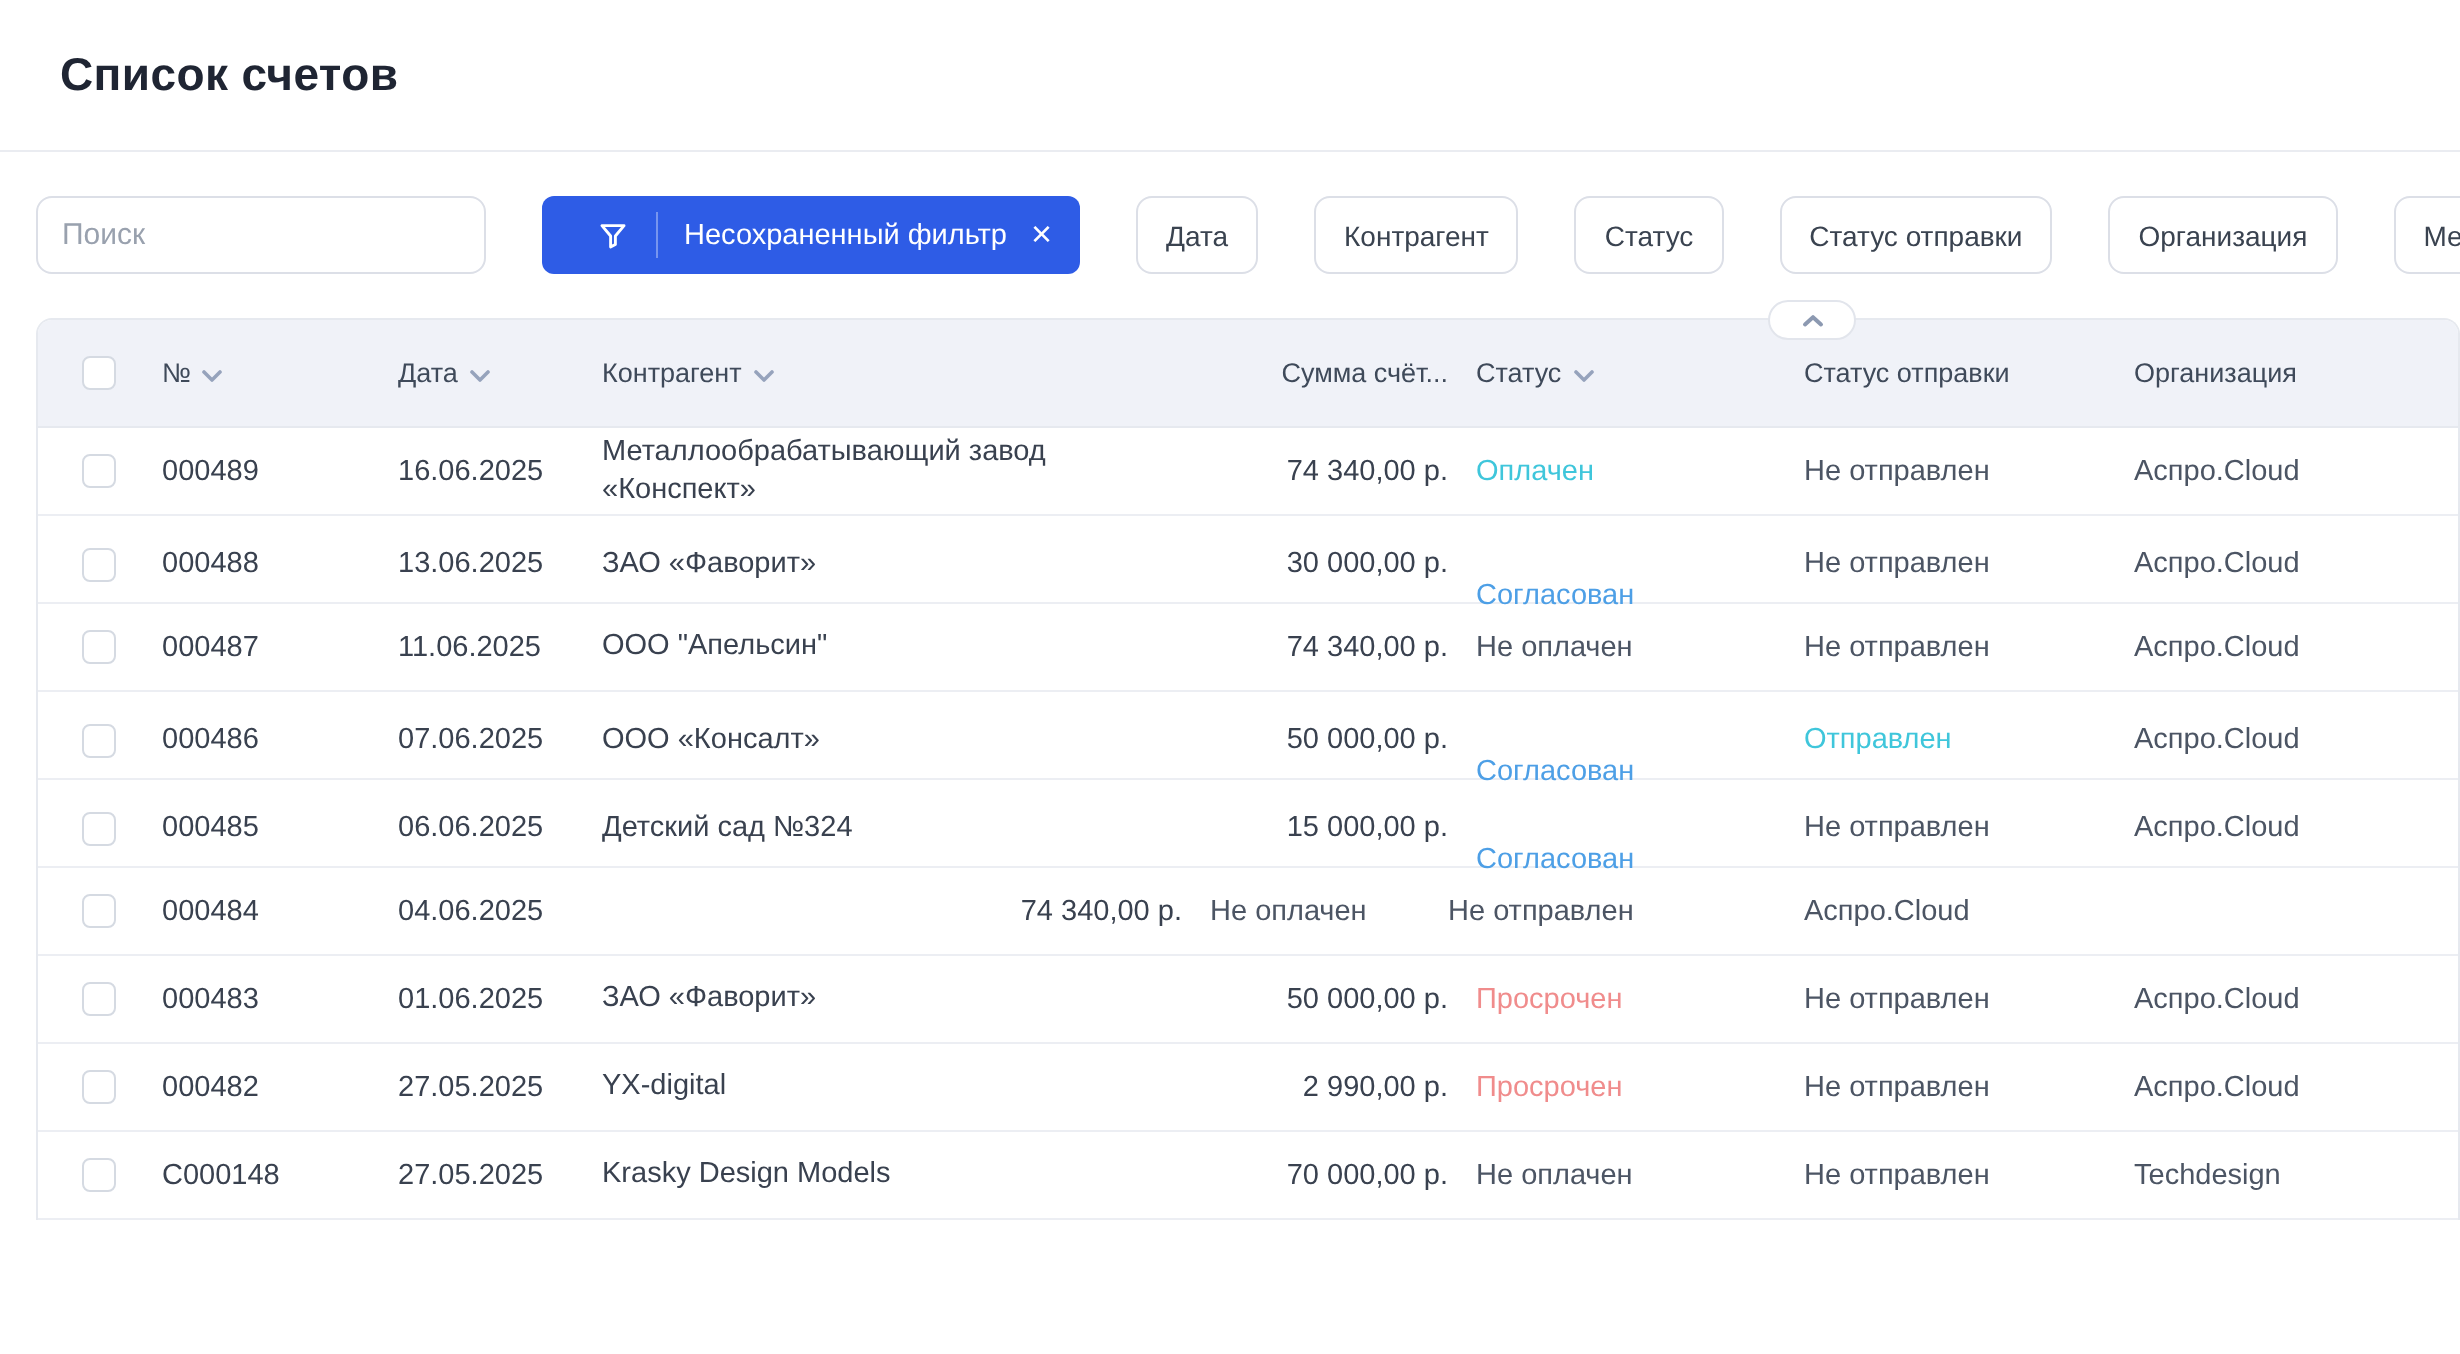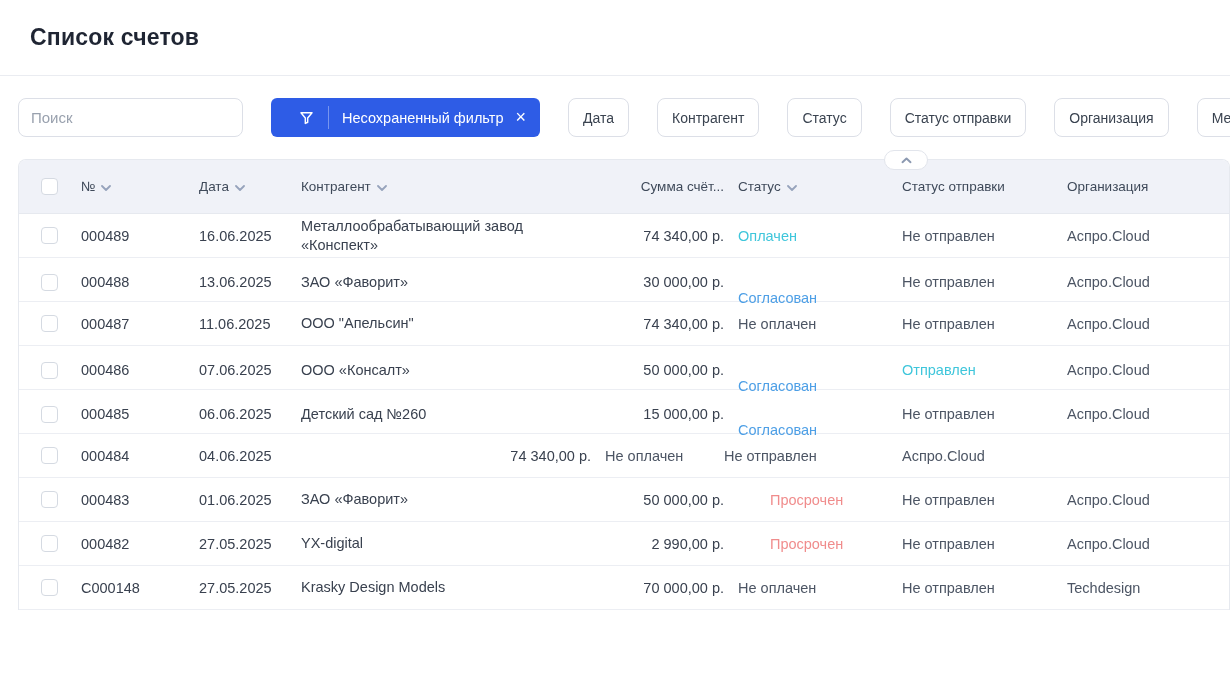--- a/index.html
+++ b/index.html
@@ -37,21 +37,21 @@
   .c-status{padding-left:14px;}
   .sortchev{display:inline-flex;margin-top:2px;}
   .checkbox{width:17px;height:17px;border:1px solid #D5DAE2;border-radius:4px;background:#fff;display:inline-block;cursor:pointer;}
   .trow{height:44px;border-bottom:1px solid var(--divider);font-size:14.5px;color:var(--text-main);background:#fff;}
   .cell{display:flex;align-items:center;}
   .c-sum{justify-content:flex-end;text-align:right;}
   .c-contr{line-height:1.3;padding-right:16px;}
   .c-org,.st-plain{color:var(--text-soft);}
   .st-teal{color:var(--teal);}
   .st-blue{color:var(--blue);margin-top:32px;}
-  .st-red{color:var(--red);margin-left:32px;}
+  .st-red{color:var(--red);}
 </style>
 </head>
 <body>
 
 <div class="app">
 
   <header class="titlebar">
     <h1>Список счетов</h1>
   </header>
 
@@ -193,21 +193,21 @@
             <span class="st-teal">Отправлен</span>
           </div>
     <div class="cell c-org">Аспро.Cloud</div>
   </div>
         <div class="trow grid">
     <div class="cell">
             <span class="checkbox"></span>
           </div>
     <div class="cell">000485</div>
     <div class="cell">06.06.2025</div>
-    <div class="cell c-contr">Детский сад №260</div>
+    <div class="cell c-contr">Детский сад №324</div>
     <div class="cell c-sum">15 000,00 р.</div>
     <div class="cell c-status">
             <span class="st-blue">Согласован</span>
           </div>
     <div class="cell">
             <span class="st-plain">Не отправлен</span>
           </div>
     <div class="cell c-org">Аспро.Cloud</div>
   </div>
         <div class="trow grid">

